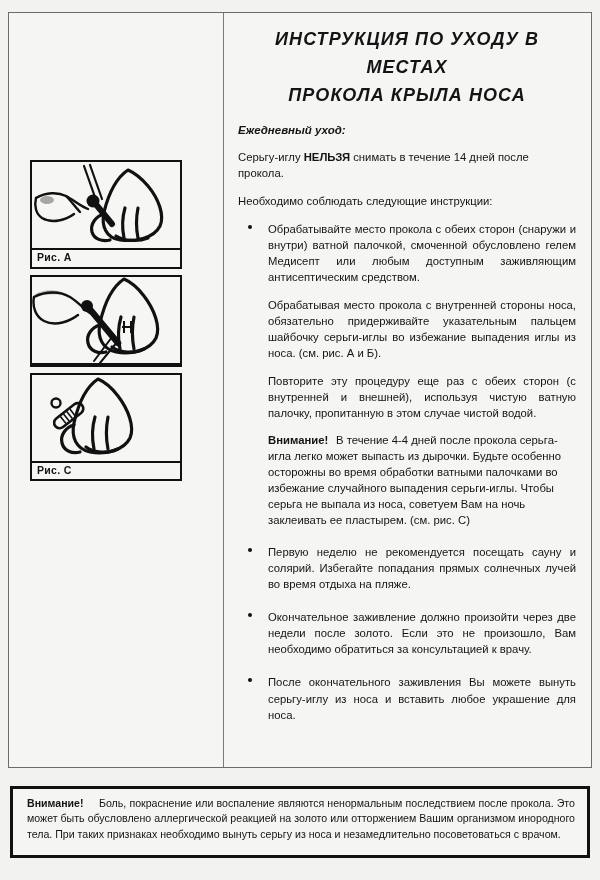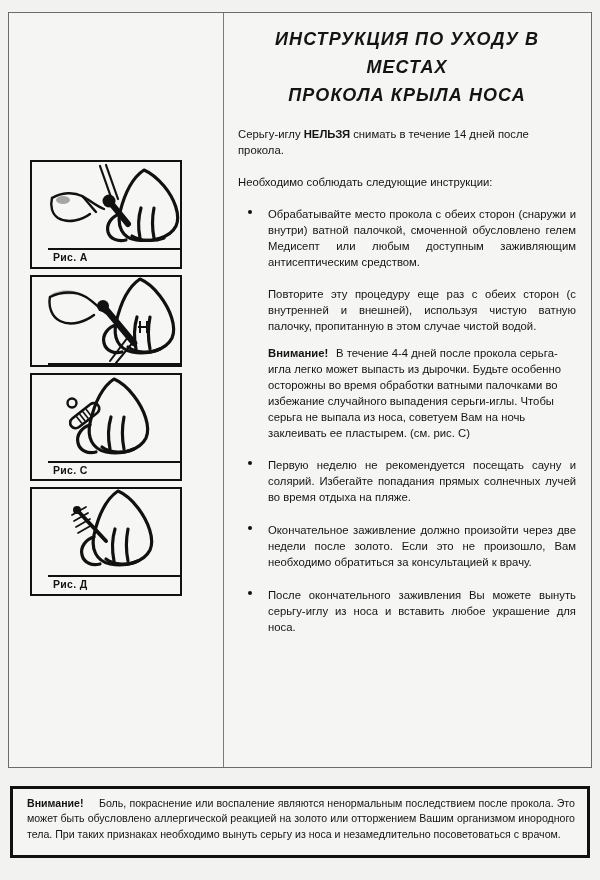--- a/index.html
+++ b/index.html
@@ -41,21 +41,20 @@
     position: absolute;
     left: 30px;
     top: 160px;
     width: 152px;
   }
   .figure-panel {
     border: 2px solid #111;
     background: #f6f6f4;
     margin-bottom: 6px;
     box-sizing: border-box;
-    padding-left: 16px;
   }
   .figure-art {
     height: 86px;
     border-bottom: 2px solid #111;
     position: relative;
     overflow: hidden;
   }
   .figure-art svg { display: block; }
   .figure-caption {
     font-size: 10.5px;
@@ -84,21 +83,21 @@
   #doc-title span { display: block; }
   .section-heading {
     font-style: italic;
     font-weight: bold;
     font-size: 11.5px;
     margin: 0 0 13px 0;
   }
   .para {
     font-size: 11.3px;
     line-height: 1.42;
-    margin: 16px 0 12px 0;
+    margin: 9px 0 12px 0;
     text-align: justify;
   }
   .para.lead { text-align: left; }
   .para b { font-weight: bold; }
 
   .blocklist { margin: 0; }
   .block-item {
     position: relative;
     padding-left: 30px;
     margin-bottom: 11px;
@@ -258,63 +257,43 @@
             <line x1="38" y1="34" x2="38" y2="43"></line>
             <line x1="42" y1="34" x2="42" y2="43"></line>
           </g>
         </g>
         <circle cx="24" cy="28" r="4.5" fill="none" stroke="#111" stroke-width="2.4"></circle>
       </svg>
     </div>
     <div class="figure-caption">Рис. С</div>
   </div>
 
-  <div class="figure-panel">
-    <div class="figure-art">
-      <svg width="148" height="86" viewBox="0 0 148 86">
-        <g fill="none" stroke="#111" stroke-width="3.2" stroke-linecap="round" stroke-linejoin="round">
-          <path d="M70 2 C58 10 50 28 46 46 C43 60 48 72 62 75 C78 78 96 73 102 61 C107 50 100 32 90 19 C84 11 77 5 70 2 Z"></path>
-          <path d="M46 48 C38 50 32 58 34 66 C36 74 44 77 52 75"></path>
-          <path d="M67 40 C64 50 64 62 66 72"></path>
-          <path d="M80 40 C78 50 78 62 80 72"></path>
-          <path d="M58 70 C66 76 80 77 90 72"></path>
-        </g>
-        <line x1="30" y1="22" x2="58" y2="52" stroke="#111" stroke-width="4" stroke-linecap="round"></line>
-        <g stroke="#111" stroke-width="1.7" stroke-linecap="round">
-          <line x1="24" y1="26" x2="38" y2="18"></line>
-          <line x1="26" y1="32" x2="40" y2="24"></line>
-          <line x1="28" y1="38" x2="42" y2="30"></line>
-          <line x1="30" y1="44" x2="44" y2="36"></line>
-        </g>
-        <circle cx="29" cy="21" r="4" fill="#111"></circle>
-      </svg>
-    </div>
-    <div class="figure-caption">Рис. Д</div>
-  </div>
 
 </div>
 
 <div id="text-column">
 
   <div id="doc-title">
     <span>ИНСТРУКЦИЯ ПО УХОДУ В МЕСТАХ</span>
     <span>ПРОКОЛА КРЫЛА НОСА</span>
   </div>
 
+  <div class="section-heading">Ежедневный уход:</div>
 
   <p class="para lead">
     <span>Серьгу-иглу </span><b>НЕЛЬЗЯ</b><span> снимать в течение 14 дней после прокола.</span>
   </p>
 
   <p class="para lead">Необходимо соблюдать следующие инструкции:</p>
 
   <div class="blocklist">
     <div class="block-item">
       <span class="bullet"></span>
       <p class="para">Обрабатывайте место прокола с обеих сторон (снаружи и внутри) ватной палочкой, смоченной обусловлено гелем Медисепт или любым доступным заживляющим антисептическим средством.</p>
+      <p class="para">Обрабатывая место прокола с внутренней стороны носа, обязательно придерживайте указательным пальцем шайбочку серьги-иглы во избежание выпадения иглы из носа. (см. рис. А и Б).</p>
       <p class="para">Повторите эту процедуру еще раз с обеих сторон (с внутренней и внешней), используя чистую ватную палочку, пропитанную в этом случае чистой водой.</p>
     </div>
   </div>
 
   <div class="warn-inline">
     <span class="warn-label">Внимание!</span>
     <div class="warn-body">В течение 4-4 дней после прокола серьга-игла легко может выпасть из дырочки. Будьте особенно осторожны во время обработки ватными палочками во избежание случайного выпадения серьги-иглы. Чтобы серьга не выпала из носа, советуем Вам на ночь заклеивать ее пластырем. (см. рис. С)</div>
   </div>
 
   <div class="blocklist plain-bullets">

